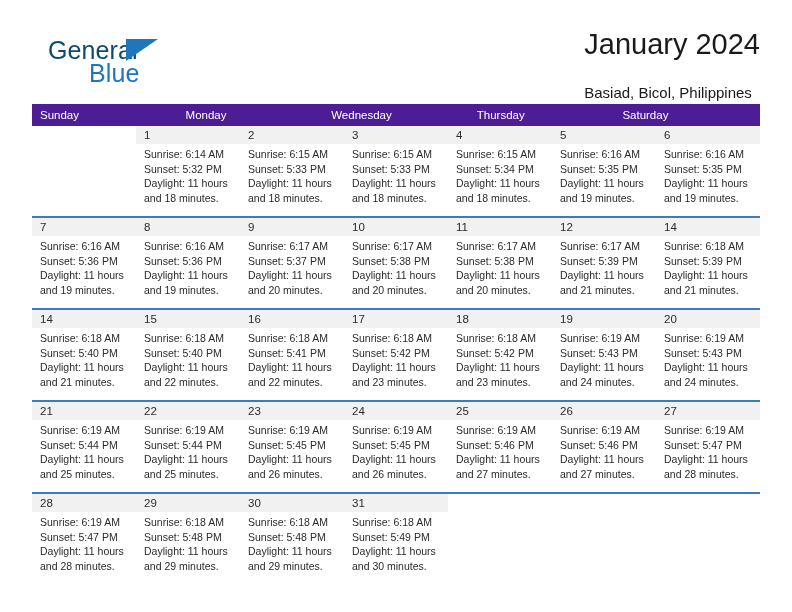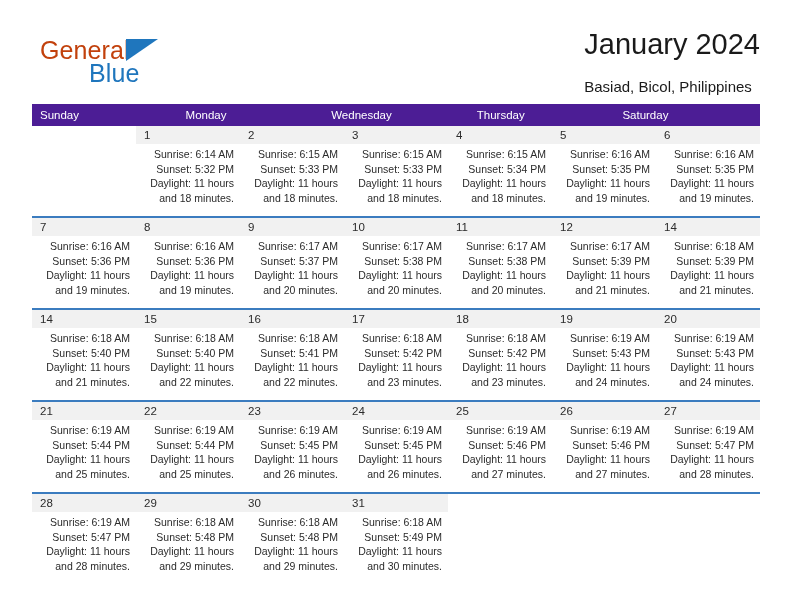--- a/index.html
+++ b/index.html
@@ -23,24 +23,24 @@
     left: 32px; right: 32px; top: 26px;
     height: 72px;
   }
   .logo {
     position: absolute;
     left: 0; top: 10px;
     width: 190px; height: 56px;
   }
   .logo-general {
     position: absolute;
-    left: 8px; top: 0;
+    left: 16px; top: 0;
     font-size: 25px;
     letter-spacing: .1px;
-    color: #c2410c;
+    color: #0c4a6e;
     font-family: "Liberation Sans", sans-serif;
   }
   .logo-tri {
     position: absolute;
     left: 94px; top: 3px;
     width: 0; height: 0;
     border-left: 32px solid #1f76bd;
     border-bottom: 22px solid transparent;
   }
   .logo-blue {
@@ -59,21 +59,21 @@
   .cal-title {
     font-size: 29px;
     color: #1a1a1a;
     line-height: 36px;
     white-space: nowrap;
   }
   .cal-sub {
     font-size: 15px;
     color: #1a1a1a;
     line-height: 22px;
-    margin-top: 14px;
+    margin-top: 20px;
     white-space: nowrap;
   }
 
   
   .calendar {
     position: absolute;
     left: 32px; top: 104px;
     width: 728px;
   }
   .weekday-row {
@@ -116,21 +116,20 @@
     color: #2b2b2b;
     line-height: 18px;
   }
   .day-cell.empty .day-num-band { background: #ffffff; }
 
   .day-body {
     padding: 3px 6px 0 8px;
     font-size: 10.5px;
     line-height: 14.6px;
     color: #2b2b2b;
-    text-align: right;
   }
   .day-body div { white-space: nowrap; }
   .daylight-line { white-space: normal !important; }
 </style>
 </head>
 <body>
 
 <div class="page">
 
   <div class="header">

